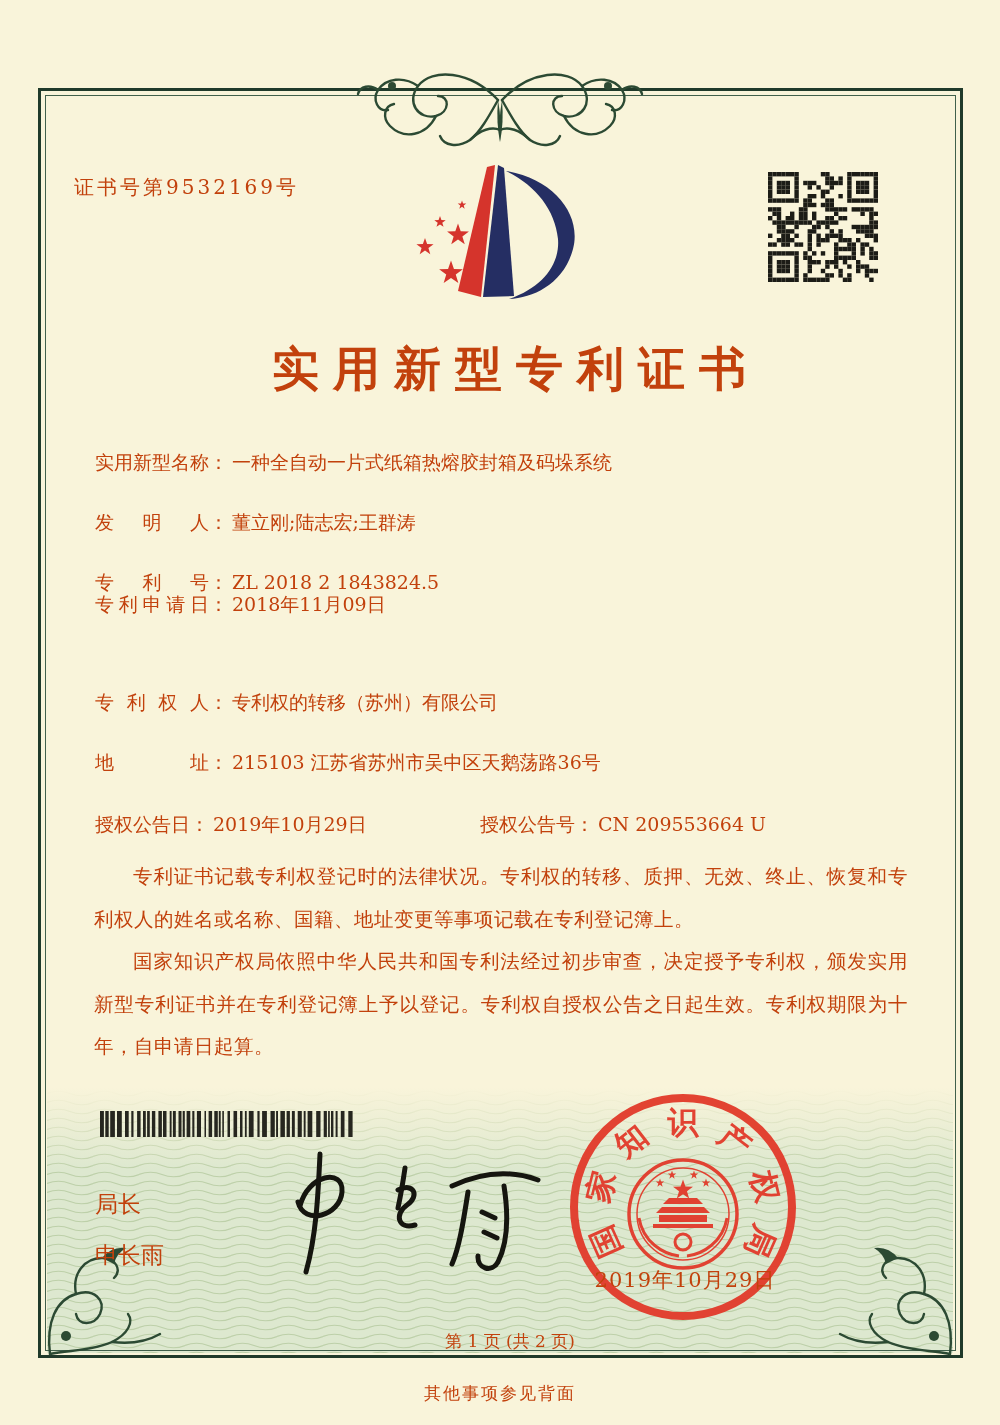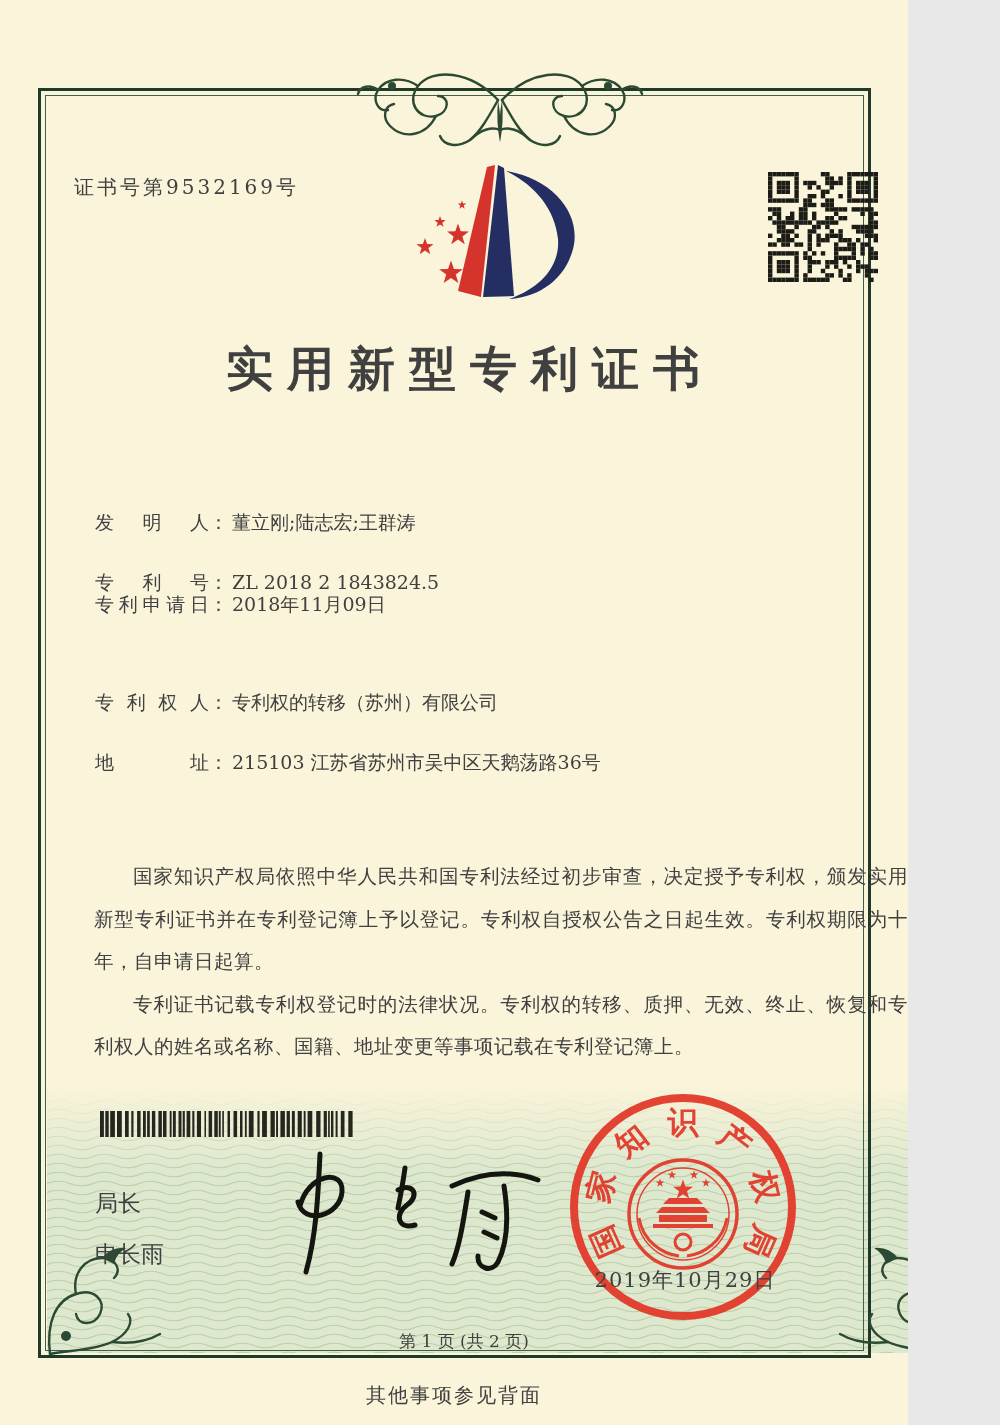--- a/index.html
+++ b/index.html
@@ -1,17 +1,17 @@
 <!DOCTYPE html>
 <html><head>
 <meta charset="utf-8">
 <style>
   html,body{margin:0;padding:0;background:#e8e8e8;}
-  .page{position:relative;width:908px;height:1425px;background:#f9f4da;overflow:hidden;
-        font-family:"DejaVu Serif","Liberation Serif",serif;color:#404040;}
+  .page{position:relative;width:1000px;height:1425px;background:#f9f4da;overflow:hidden;
+        font-family:"DejaVu Serif","Liberation Serif",serif;color:#c2410c;}
   
   .frame-outer{position:absolute;left:38px;top:88px;right:37px;bottom:67px;
                border:3px solid #203a2a;z-index:6;pointer-events:none;}
   .frame-inner{position:absolute;left:45px;top:95px;right:44px;bottom:74px;
                border:1px solid #41604b;z-index:6;pointer-events:none;}
   
   .band{position:absolute;left:47px;top:1080px;width:906px;height:273px;z-index:2;}
   .band .fade{position:absolute;left:0;top:0;width:100%;height:90px;
               background:linear-gradient(to bottom,#f9f4da 8%,rgba(249,244,218,0) 100%);}
   .ornament{position:absolute;z-index:7;pointer-events:none;}
@@ -24,29 +24,29 @@
   .lbl{display:inline-block;width:114px;text-align:justify;text-align-last:justify;vertical-align:baseline;}
   .lbl-n{display:inline-block;vertical-align:baseline;}
   .colon{display:inline;}
   .val{margin-left:4px;}
   .grant2{position:absolute;left:385px;top:0;}
   .body-text{position:absolute;left:94px;top:856px;width:814px;z-index:10;}
   .body-text p{margin:0;font-size:19.5px;line-height:2.18;text-indent:2em;
                letter-spacing:0.5px;text-align:justify;}
   .barcode{position:absolute;left:100px;top:1111px;z-index:10;}
   .signer{position:absolute;left:95px;top:1180px;z-index:10;
-          font-family:Liberation Mono, monospace;font-size:23px;line-height:2.2;}
+          font-family:Liberation Serif, serif;font-size:23px;line-height:2.2;}
   .signature{position:absolute;left:248px;top:1140px;z-index:11;}
   .seal{position:absolute;left:558px;top:1082px;z-index:11;opacity:0.95;}
   .seal-date{position:absolute;left:578px;top:1266px;width:214px;text-align:center;
              font-size:21px;letter-spacing:1px;z-index:12;}
   .page-num{position:absolute;left:10px;top:1330px;width:100%;text-align:center;
             font-size:17px;z-index:10;}
   .back-note{position:absolute;left:0;top:1382px;width:100%;text-align:center;
-             font-size:20px;letter-spacing:2px;z-index:10;}
+             font-size:17px;letter-spacing:2px;z-index:10;}
 </style>
 </head>
 <body>
 
 <div class="page">
 
   <div class="band">
     <svg width="906" height="273">
       <defs>
         <pattern id="wv" width="46" height="9" patternUnits="userSpaceOnUse">
@@ -417,40 +417,49 @@
       <rect x="4.4" y="105.60000000000001" width="4.4" height="4.4" fill="#1c1c16"></rect>
       <rect x="8.8" y="105.60000000000001" width="4.4" height="4.4" fill="#1c1c16"></rect>
       <rect x="13.200000000000001" y="105.60000000000001" width="4.4" height="4.4" fill="#1c1c16"></rect>
       <rect x="17.6" y="105.60000000000001" width="4.4" height="4.4" fill="#1c1c16"></rect>
       <rect x="22" y="105.60000000000001" width="4.4" height="4.4" fill="#1c1c16"></rect>
       <rect x="26.400000000000002" y="105.60000000000001" width="4.4" height="4.4" fill="#1c1c16"></rect>
     </svg>
 
   <h1 class="title">实用新型专利证书</h1>
 
+  <div class="row" style="top:450px;">
+    <span class="lbl">实用新型名称</span><span class="colon">：</span><span class="val">一种全自动一片式纸箱热熔胶封箱及码垛系统</span>
+  </div>
   <div class="row" style="top:510px;">
     <span class="lbl">发明人</span><span class="colon">：</span><span class="val">董立刚;陆志宏;王群涛</span>
   </div>
   <div class="row" style="top:570px;">
     <span class="lbl">专利号</span><span class="colon">：</span><span class="val">ZL 2018 2 1843824.5</span>
   </div>
   <div class="row" style="top:592px;">
     <span class="lbl">专利申请日</span><span class="colon">：</span><span class="val">2018年11月09日</span>
   </div>
   <div class="row" style="top:690px;">
     <span class="lbl">专利权人</span><span class="colon">：</span><span class="val">专利权的转移（苏州）有限公司</span>
   </div>
   <div class="row" style="top:750px;">
     <span class="lbl">地址</span><span class="colon">：</span><span class="val">215103 江苏省苏州市吴中区天鹅荡路36号</span>
   </div>
 
+  <div class="row" style="top:812px;width:820px;">
+    <span class="lbl-n">授权公告日</span><span class="colon">：</span><span class="val">2019年10月29日</span>
+    <span class="grant2">
+      <span class="lbl-n">授权公告号</span><span class="colon">：</span><span class="val">CN 209553664 U</span>
+    </span>
+  </div>
 
   <div class="body-text">
+    <p>专利证书记载专利权登记时的法律状况。专利权的转移、质押、无效、终止、恢复和专利权人的姓名或名称、国籍、地址变更等事项记载在专利登记簿上。</p>
     <p>国家知识产权局依照中华人民共和国专利法经过初步审查，决定授予专利权，颁发实用新型专利证书并在专利登记簿上予以登记。专利权自授权公告之日起生效。专利权期限为十年，自申请日起算。</p>
-    <p>专利证书记载专利权登记时的法律状况。专利权的转移、质押、无效、终止、恢复和专利权人的姓名或名称、国籍、地址变更等事项记载在专利登记簿上。</p>
   </div>
 
   <svg id="barcode-svg" class="barcode" width="257" height="26">
       <rect x="0.0" y="0" width="3.9" height="26" fill="#26261f"></rect>
       <rect x="5.3" y="0" width="3.4" height="26" fill="#26261f"></rect>
       <rect x="10.2" y="0" width="4.7" height="26" fill="#26261f"></rect>
       <rect x="17.0" y="0" width="4.8" height="26" fill="#26261f"></rect>
       <rect x="25.0" y="0" width="3.7" height="26" fill="#26261f"></rect>
       <rect x="31.3" y="0" width="2.2" height="26" fill="#26261f"></rect>
       <rect x="37.1" y="0" width="3.5" height="26" fill="#26261f"></rect>

